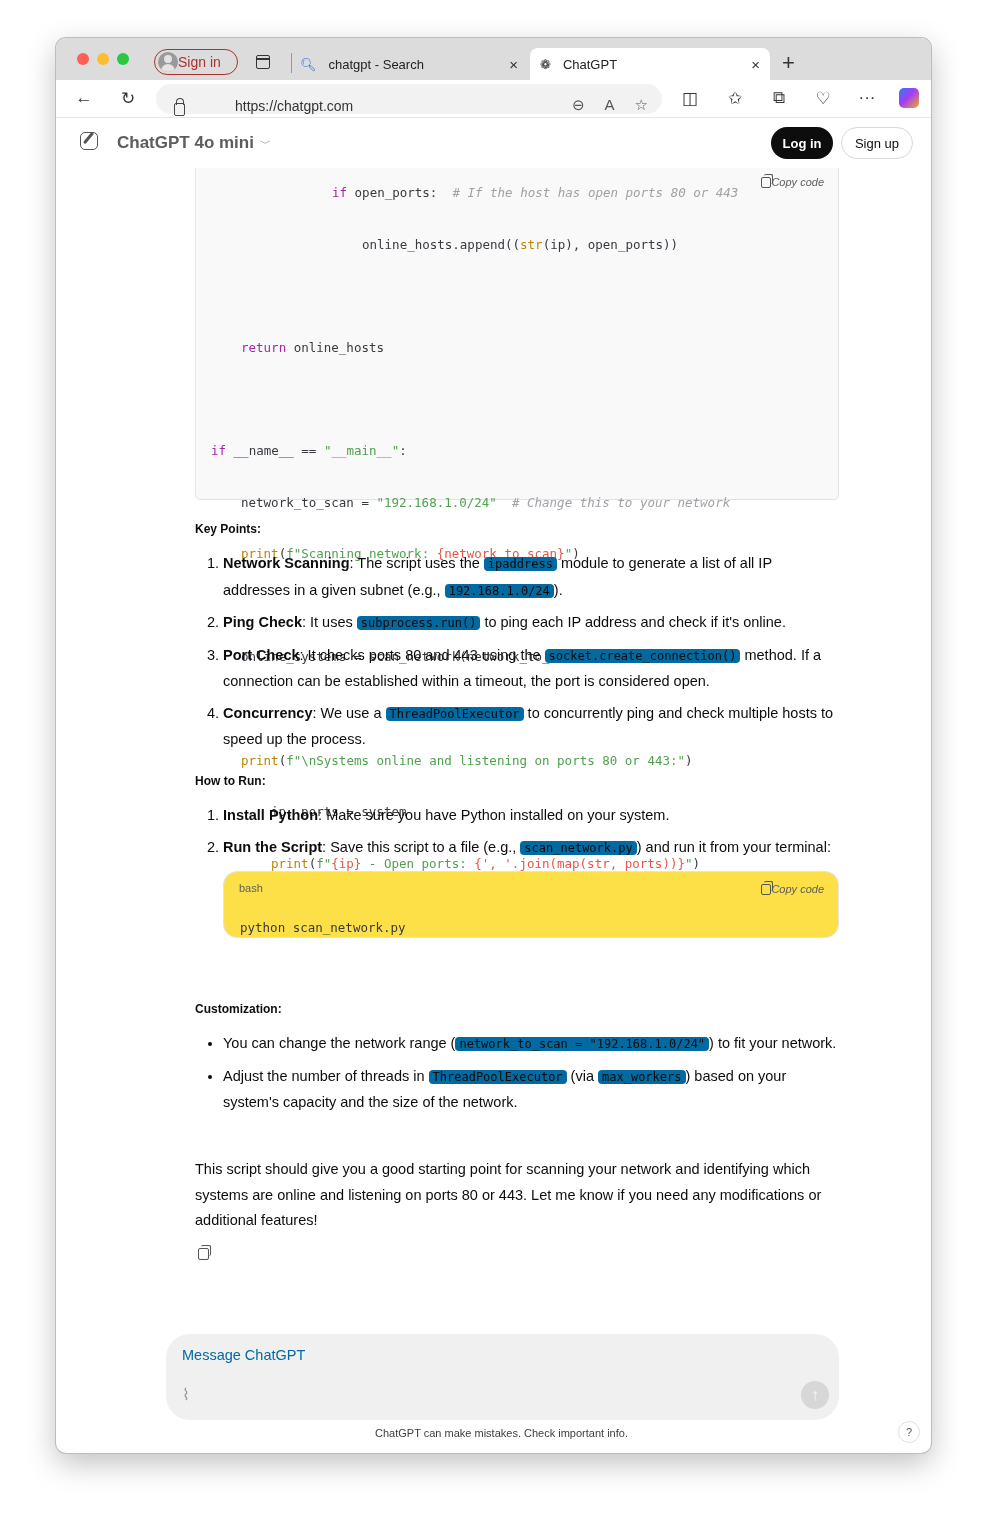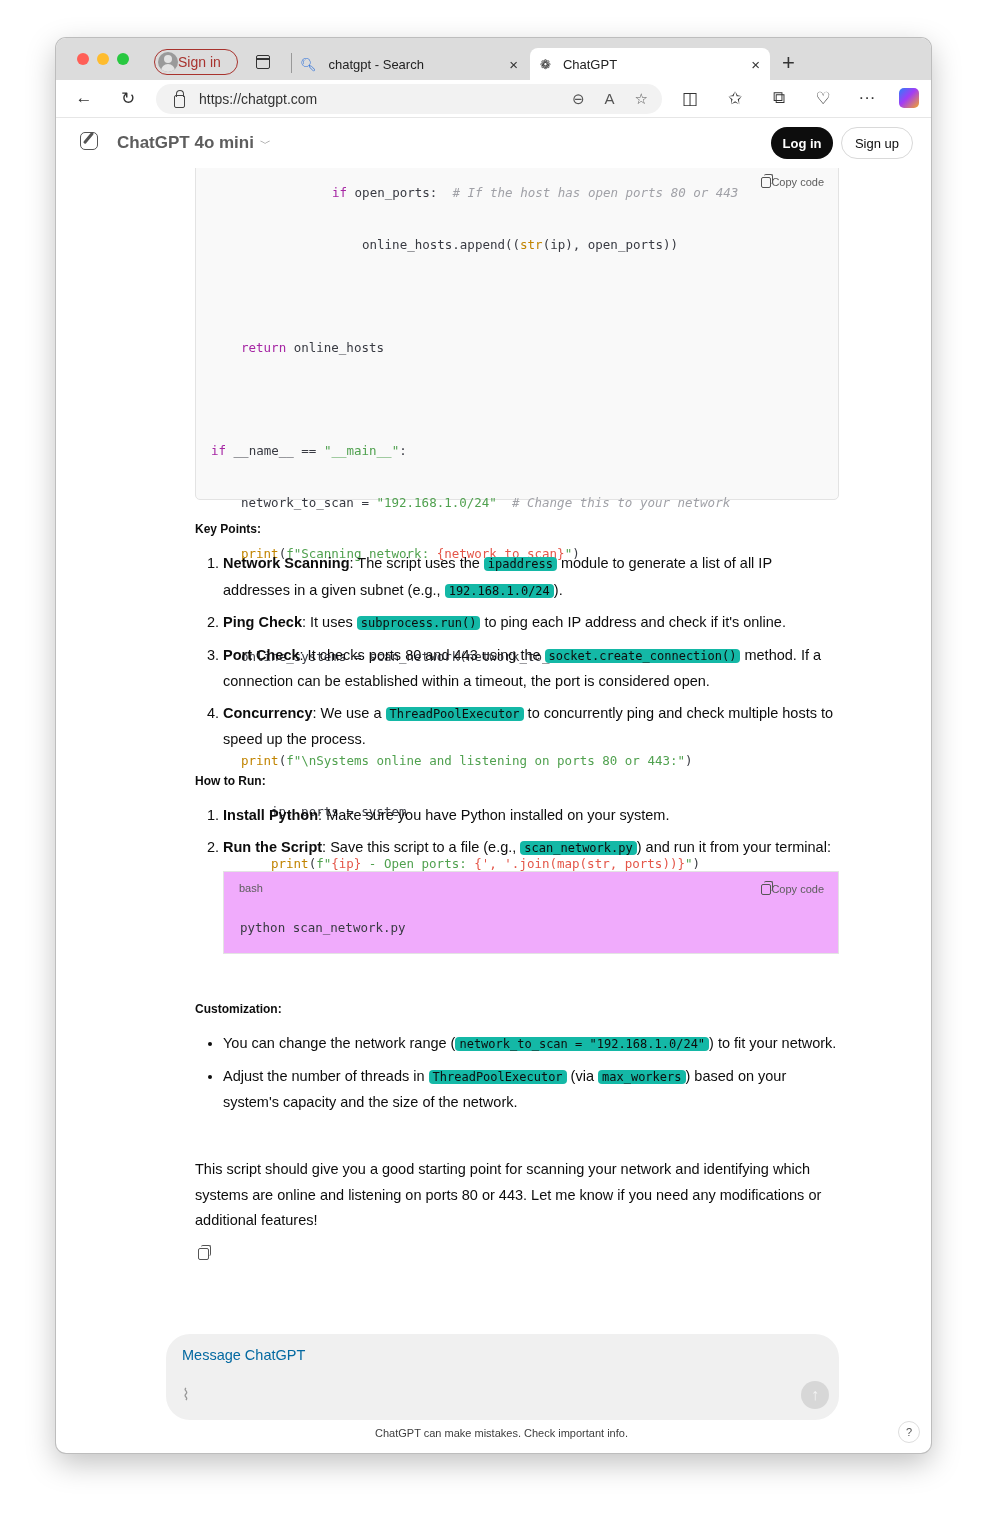--- a/index.html
+++ b/index.html
@@ -16,47 +16,47 @@
   .tabicon::before { content: ""; position: absolute; left: 0; top: 2px; width: 100%; height: 1.5px; background: #333; }
   .sep { position: absolute; left: 235px; top: 15px; width: 1px; height: 20px; background: #999; }
   .tab { position: absolute; top: 10px; height: 32px; display: flex; align-items: center; font-size: 13px; color: #222; }
   .tab .x { position: absolute; right: 10px; font-size: 15px; color: #333; }
   .tab1 { left: 240px; width: 232px; padding-left: 4px; }
   .tab2 { left: 474px; width: 240px; background: #fff; border-radius: 8px 8px 0 0; padding-left: 10px; }
   .tab .fav { margin-right: 12px; font-size: 13px; }
   .newtab { position: absolute; left: 726px; top: 12px; font-size: 22px; color: #333; font-weight: 300; }
   .toolbar { height: 38px; background: #fff; position: relative; border-bottom: 1px solid #e6e6e6; }
   .tb-ico { position: absolute; top: 8px; font-size: 17px; color: #333; width: 22px; text-align: center; }
-  .urlbar { position: absolute; left: 100px; top: 4px; width: 506px; height: 30px; background: #f2f2f2; border-radius: 15px; display: flex; align-items: center; font-size: 14px; color: #333; }
+  .urlbar { position: absolute; left: 100px; top: 4px; width: 506px; height: 30px; background: #f2f2f2; border-radius: 15px; display: flex; align-items: flex-end; font-size: 14px; color: #333; gap: 36px; }
   .urlbar .lock { margin-left: 18px; margin-right: 14px; width: 11px; height: 13px; border: 1.3px solid #444; border-radius: 2px; position: relative; top: 2px; }
   .urlbar .lock::before { content: ""; position: absolute; left: 1px; top: -6px; width: 6px; height: 6px; border: 1.3px solid #444; border-bottom: none; border-radius: 4px 4px 0 0; }
   .urlbar .ricons { position: absolute; right: 14px; display: flex; gap: 20px; color: #555; font-size: 15px; }
   .copilot { position: absolute; left: 843px; top: 8px; width: 20px; height: 20px; border-radius: 5px; background: linear-gradient(135deg, #2d7ff9 0%, #a23cf5 45%, #f5a623 100%); }
   .apphdr { height: 50px; position: relative; background: #fff; z-index: 3; }
   .edit-ico { position: absolute; left: 24px; top: 14px; width: 18px; height: 18px; border: 1.6px solid #555; border-radius: 5px; }
   .edit-ico::after { content: ""; position: absolute; left: 6px; top: -2px; width: 3px; height: 14px; background: #555; transform: rotate(40deg); border-radius: 2px; }
   .model { position: absolute; left: 61px; top: 15px; font-size: 17px; font-weight: bold; color: #5d5d5d; display: flex; align-items: center; gap: 6px; }
   .model .chev { font-size: 11px; color: #888; font-weight: normal; }
   .login { position: absolute; left: 715px; top: 9px; width: 62px; height: 32px; border-radius: 16px; background: #0d0d0d; color: #fff; font-size: 13px; display: flex; align-items: center; justify-content: center; font-weight: bold; }
   .signup { position: absolute; left: 785px; top: 9px; width: 72px; height: 32px; border-radius: 16px; border: 1px solid #d9d9d9; color: #0d0d0d; font-size: 13px; display: flex; align-items: center; justify-content: center; }
   .content { position: absolute; left: 0; top: 130px; width: 875px; height: 1160px; overflow: hidden; }
   .codebox { position: absolute; left: 139px; top: -20px; width: 644px; height: 352px; background: #f9f9f9; border: 1px solid #e3e3e3; border-radius: 5px; }
   .codelines { position: absolute; left: 15px; top: 3px; font-family: "DejaVu Sans Mono", monospace; font-size: 12.5px; color: #383a42; white-space: pre; }
   .codelines div { height: 21.6px; line-height: 21.6px; }
-  .copy { position: absolute; right: 14px; font-size: 11px; color: #5d5d5d; display: flex; align-items: center; font-family: "Liberation Sans", sans-serif; }
+  .copy { position: absolute; right: 14px; font-size: 11px; color: #5d5d5d; display: flex; align-items: center; font-family: "Liberation Sans", sans-serif; font-style: italic; }
   .copy .ci { width: 10px; height: 11px; border: 1.2px solid #555; border-radius: 2px; position: relative; }
   .copy .ci::before { content: ""; position: absolute; left: 2px; top: -4px; width: 8px; height: 9px; border: 1.2px solid #555; border-radius: 2px; border-left: none; border-bottom: none; }
   .kw { color: #a626a4; } .str { color: #50a14f; } .fn { color: #c18401; } .cm { color: #a0a1a7; font-style: italic; } .ip { color: #e45649; }
   .md { position: absolute; left: 139px; width: 644px; font-size: 14.5px; color: #0d0d0d; line-height: 25.5px; }
   .md h3 { font-size: 12px; font-weight: bold; margin: 0; line-height: 24px; }
   .md ol, .md ul { padding-left: 28px; margin-top: 10px; }
   .md li { margin-bottom: 6px; }
   .md ul li { list-style: disc; }
-  code { font-family: "DejaVu Sans Mono", monospace; font-size: 12px; background: #14b8a6; border-radius: 4px; padding: 0 4px; }
-  .bashbox { margin-top: 10px; margin-left: -28px; width: 616px; height: 83px; background: #f0abfc; border: 1px solid #e3e3e3; border-radius: 0; position: relative; margin-left: 0; }
+  code { font-family: "DejaVu Sans Mono", monospace; font-size: 12px; background: #0369a1; border-radius: 4px; padding: 0 4px; }
+  .bashbox { margin-top: 10px; margin-left: -28px; width: 616px; height: 67px; background: #fde047; border: 1px solid #e3e3e3; border-radius: 14px; position: relative; margin-left: 0; }
   .bashbox .lang { position: absolute; left: 15px; top: 6px; font-size: 11px; color: #5d5d5d; line-height: 20px; }
   .bashbox .copy { top: 7px; line-height: 20px; }
   .bashbox .cmd { position: absolute; left: 16px; top: 46px; font-family: "DejaVu Sans Mono", monospace; font-size: 12.5px; color: #383a42; line-height: 20px; }
   .msgcopy { position: absolute; left: 142px; top: 1080px; width: 11px; height: 12px; border: 1.3px solid #555; border-radius: 2px; }
   .msgcopy::before { content: ""; position: absolute; left: 2px; top: -4px; width: 9px; height: 10px; border: 1.3px solid #555; border-left: none; border-bottom: none; border-radius: 2px; }
   .composer { position: absolute; left: 110px; top: 1296px; width: 673px; height: 86px; background: #f0f0f0; border-radius: 24px; }
   .composer .ph { position: absolute; left: 16px; top: 13px; font-size: 14.5px; color: #0369a1; }
   .composer .clip { position: absolute; left: 16px; top: 51px; font-size: 16px; color: #999; }
   .composer .send { position: absolute; right: 10px; top: 47px; width: 28px; height: 28px; border-radius: 50%; background: #d7d7d7; color: #f4f4f4; font-size: 16px; display: flex; align-items: center; justify-content: center; font-weight: bold; }
   .disclaimer { position: absolute; left: 8px; top: 1389px; width: 875px; text-align: center; font-size: 11px; color: #3d3d3d; }

